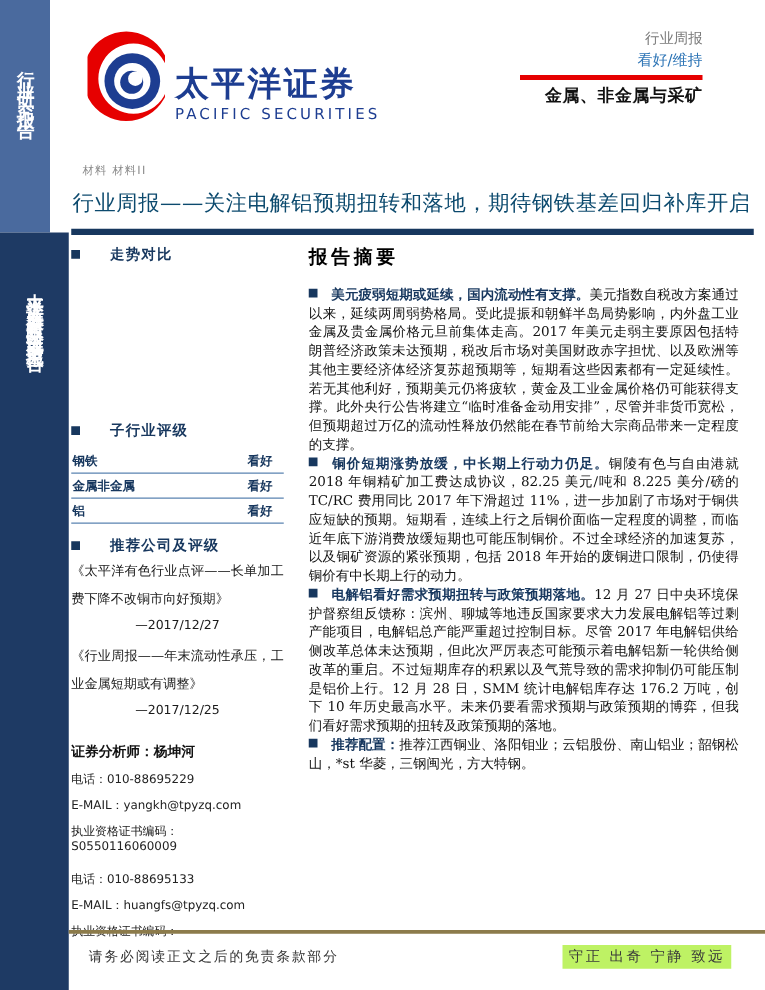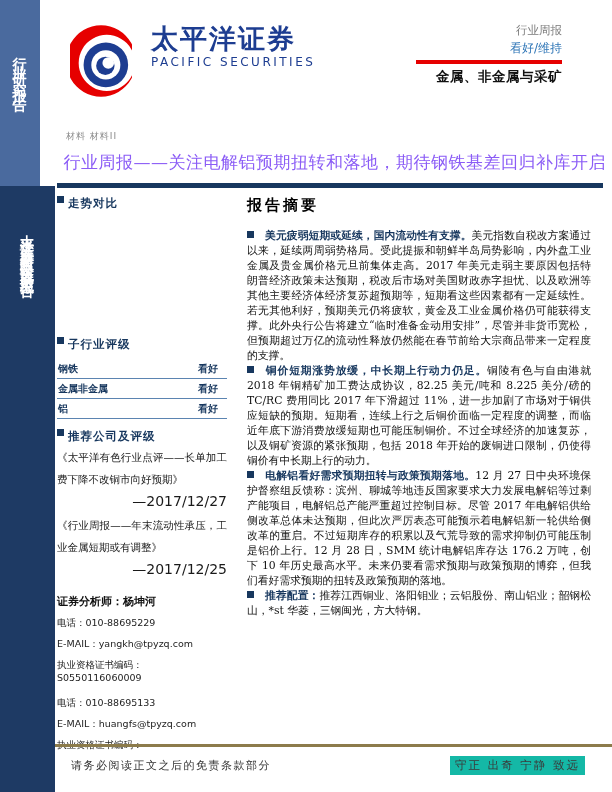--- a/index.html
+++ b/index.html
@@ -12,57 +12,57 @@
   .sidebar-top { position:absolute; left:0; top:0; width:40px; height:186px; background:var(--sidebar-light,#4a6a9e); }
   .sidebar-bottom { position:absolute; left:0; top:186px; width:55px; height:606px; background:var(--sidebar-dark,#1e3a64); }
   .vtext {
     position:absolute; left:50%; transform:translateX(-50%);
     writing-mode:vertical-rl; text-orientation:upright;
     color:#fff; font-weight:bold; font-family:"DejaVu Sans", sans-serif; white-space:nowrap;
   }
   .vtext-top { top:46px; font-size:14px; letter-spacing:8px; }
   .vtext-bottom { top:38px; font-size:14px; letter-spacing:3px; }
   
-  .logo-wrap { position:absolute; left:70px; top:24px; display:flex; align-items:flex-start; gap:19px; }
+  .logo-wrap { position:absolute; left:70px; top:24px; display:flex; align-items:flex-end; gap:8px; }
   .brand-cn { font-size:27px; font-weight:bold; color:var(--brand-blue,#1d3d91); font-family:"DejaVu Sans",sans-serif; letter-spacing:2px; line-height:30px; }
   .brand-en { font-size:12px; color:var(--brand-blue,#1d3d91); font-family:"DejaVu Sans",sans-serif; letter-spacing:2.5px; margin-top:1px; }
   .header-right { position:absolute; top:22px; right:50px; text-align:right; font-family:"DejaVu Sans",sans-serif; }
   .hr-date { font-size:11px; color:#7a7a7a; line-height:16px; }
   .hr-type { font-size:11.5px; color:#7a7a7a; line-height:17px; }
   .hr-rating { font-size:12px; color:var(--rating-blue,#2e75b6); line-height:18px; }
   .red-line { height:4px; width:146px; background:var(--brand-red,#e60000); margin:3px 0 4px auto; }
   .hr-sector { font-size:13.5px; font-weight:bold; color:#111; letter-spacing:0.5px; }
   .category { position:absolute; left:66px; top:130px; font-size:9px; color:#8a8a8a; font-family:"DejaVu Sans",sans-serif; letter-spacing:1px; }
-  .title { position:absolute; left:58px; top:151px; width:548px; font-size:17px; color:#8b5cf6; letter-spacing:0.5px; white-space:nowrap;text-align:right; }
+  .title { position:absolute; left:58px; top:151px; width:548px; font-size:17px; color:#0c4a6e; letter-spacing:0.5px; white-space:nowrap; }
   .navy-rule { position:absolute; left:57px; top:183px; width:546px; height:5px; background:var(--navy,#17375e); }
   
   .left-col { position:absolute; left:57px; top:196px; width:170px; }
-  .sec-head { display:flex; align-items:flex-start; gap:4px; font-family:"DejaVu Sans",sans-serif; font-weight:bold; font-size:11.5px; color:var(--navy,#17375e); letter-spacing:1px; }
+  .sec-head { display:flex; align-items:center; gap:24px; font-family:"DejaVu Sans",sans-serif; font-weight:bold; font-size:11.5px; color:var(--navy,#17375e); letter-spacing:1px; }
   .sq { flex:0 0 auto; width:7px; height:7px; background:var(--navy,#17375e); }
   .trend-box { height:126px; }
   .ratings { margin-top:7px; margin-bottom:10px; }
   .rating-row { display:flex; justify-content:space-between; align-items:center; font-family:"DejaVu Sans",sans-serif; font-size:10px; font-weight:bold; color:var(--navy,#17375e); padding:3px 1px 2px; border-bottom:1.3px solid #5b84b1; }
   .rating-val { margin-right:8px; }
   .related-title { font-weight:bold; font-size:11px; color:#111; margin-top:32px; }
   .rel-item { font-size:10.5px; line-height:22px; color:#1a1a1a; text-align:justify; margin-top:2px; }
-  .rel-date { display:block; text-align:right; font-family:"DejaVu Sans",sans-serif; font-size:14px; }
+  .rel-date { display:block; text-align:center; font-family:"DejaVu Sans",sans-serif; font-size:10px; }
   .analyst { margin-top:14px; }
   .an-role { font-size:11px; font-weight:bold; color:#111; }
   .an-line { font-size:9.5px; color:#222; margin-top:8px; }
   .an-line .val { font-family:"DejaVu Sans",sans-serif; }
   
   .right-col { position:absolute; left:247px; top:196px; width:344px; }
   .summary-head { font-size:15px; font-weight:bold; color:#000; letter-spacing:3px; margin-bottom:13px; }
   .bullet { font-size:10.8px; line-height:15px; text-align:justify; color:#111; margin:0; }
   .sq2 { display:inline-block; width:7px; height:7px; background:var(--navy,#17375e); margin-right:11px; transform:translateY(-1px); }
   .lead { font-weight:bold; color:var(--navy,#17375e); }
   
   .gold-line { position:absolute; left:55px; right:0; top:744px; height:3px; background:var(--gold,#8c7b4b); }
   .disclaimer { position:absolute; left:71px; top:758px; font-size:11px; color:#333; letter-spacing:1.5px; }
-  .motto { position:absolute; right:27px; top:756px; background:#14b8a6; color:#3a3a3a; font-size:11.5px; padding:2px 5px; letter-spacing:2px; }
+  .motto { position:absolute; right:27px; top:756px; background:#bef264; color:#3a3a3a; font-size:11.5px; padding:2px 5px; letter-spacing:2px; }
 </style>
 </head>
 <body>
 
 <div class="page">
 
   <div class="sidebar-top">
     <div class="vtext vtext-top">行业研究报告</div>
   </div>
   <div class="sidebar-bottom">

